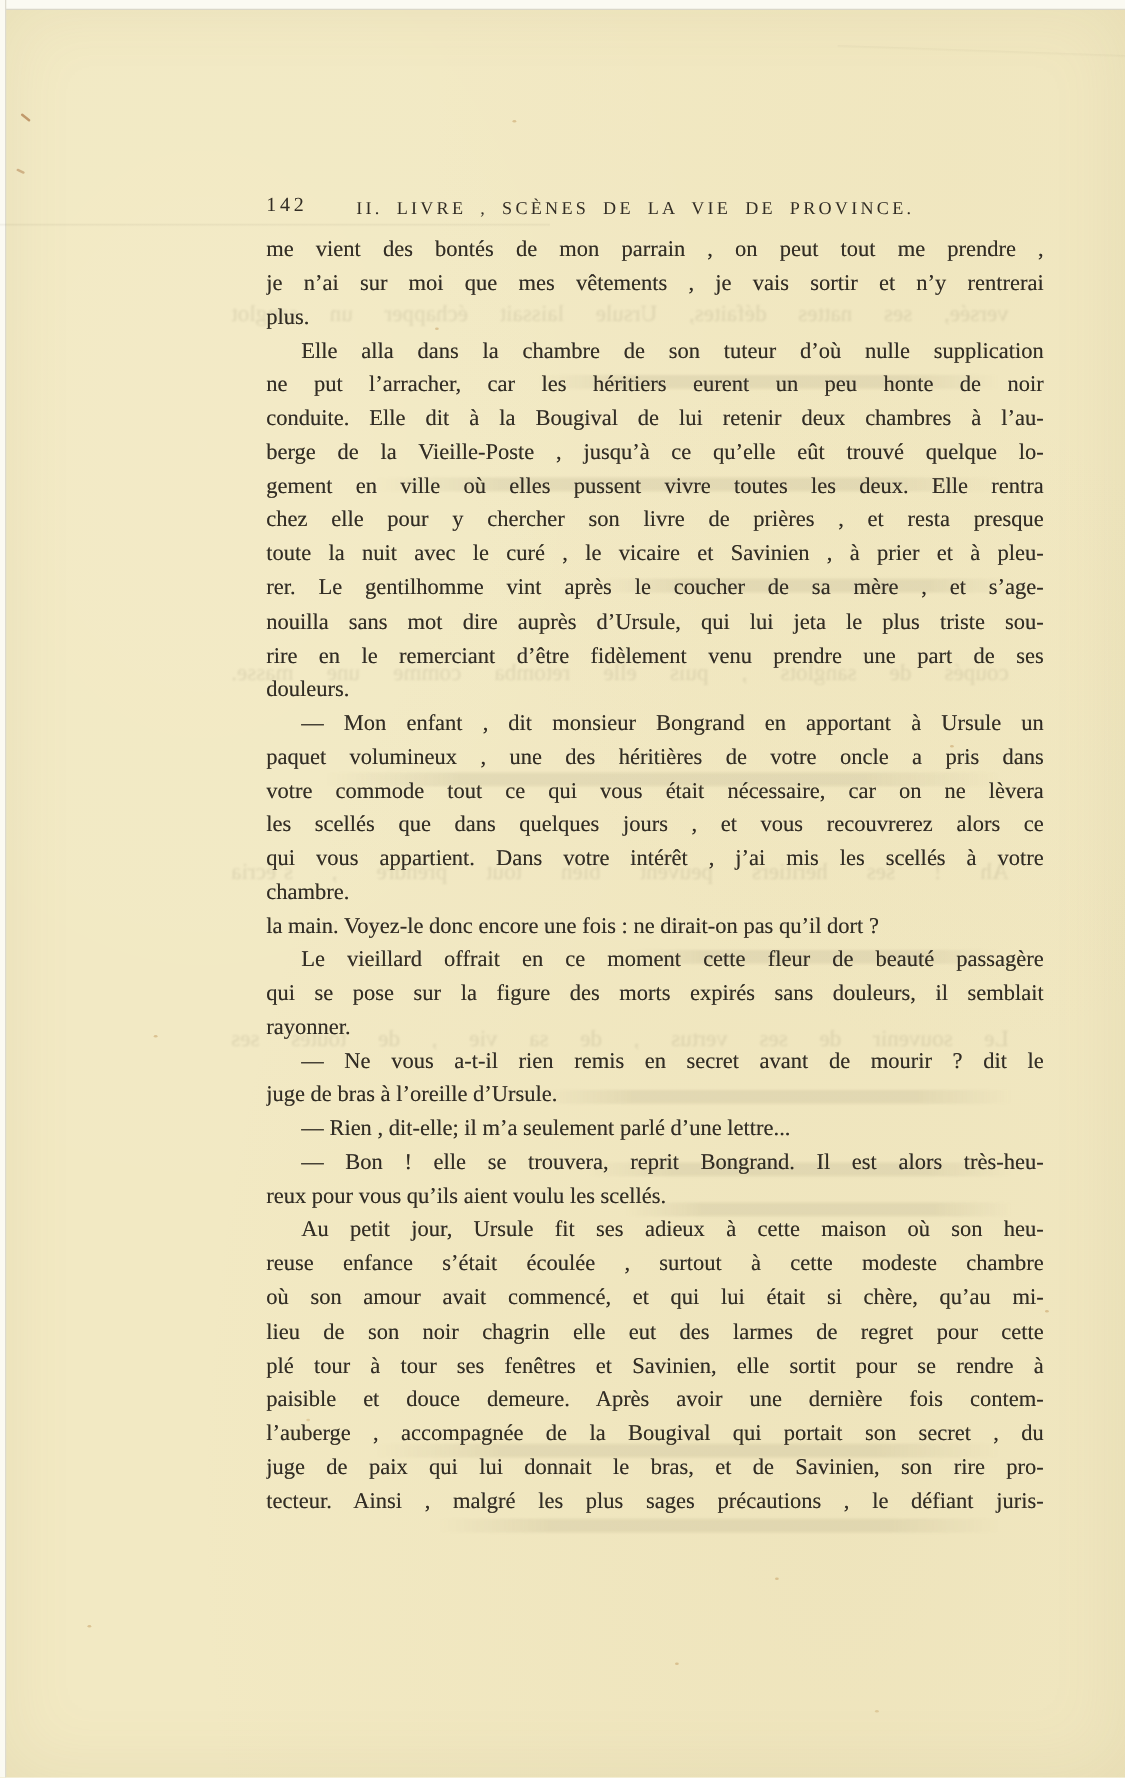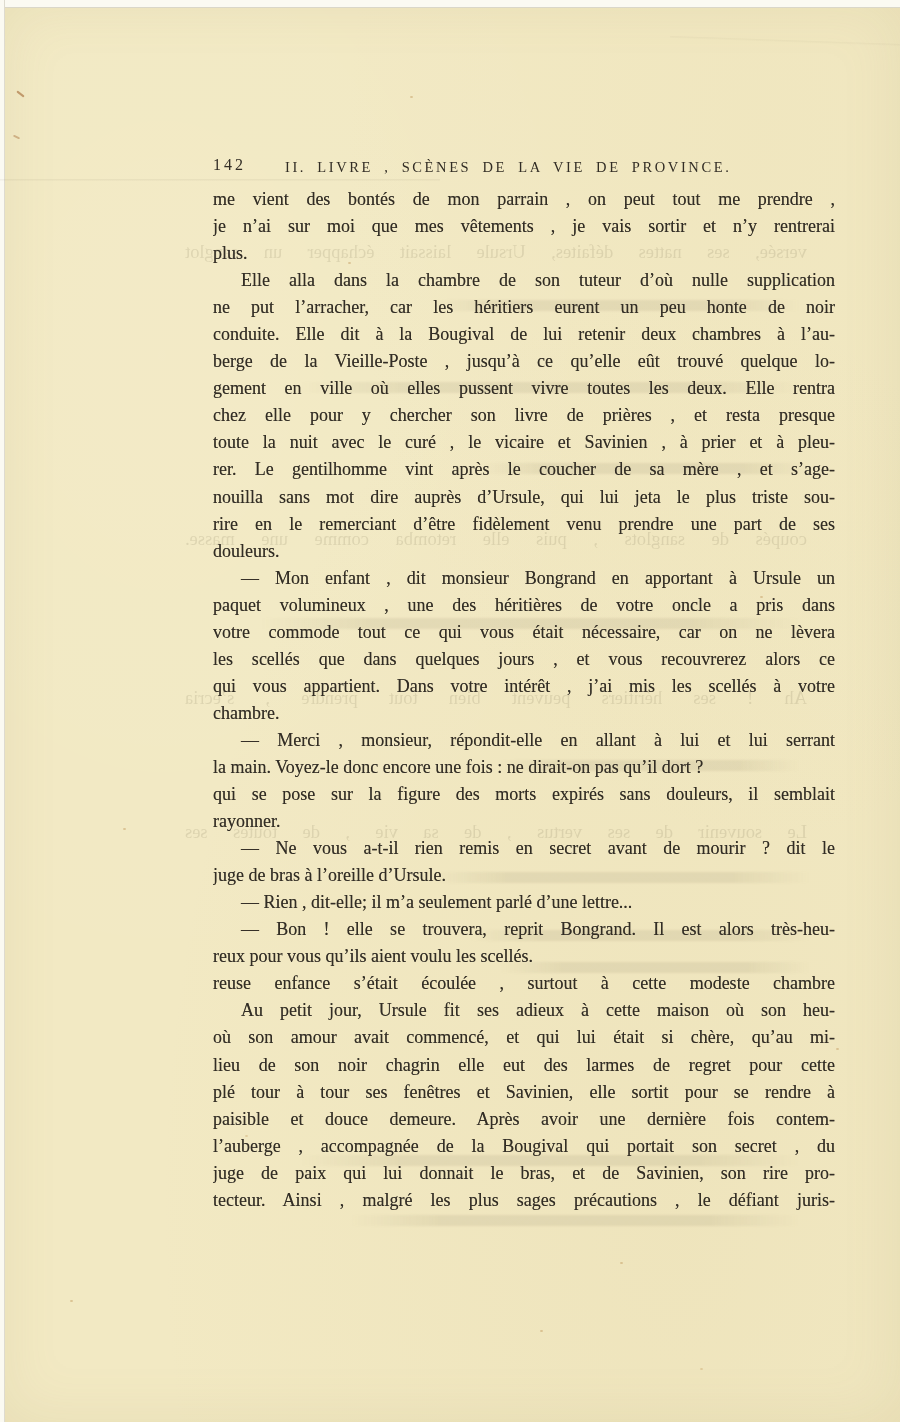--- a/index.html
+++ b/index.html
@@ -137,31 +137,31 @@
       <div class="line">rer. Le gentilhomme vint après le coucher de sa mère , et s’age-</div>
       <div class="line">nouilla sans mot dire auprès d’Ursule, qui lui jeta le plus triste sou-</div>
       <div class="line">rire en le remerciant d’être fidèlement venu prendre une part de ses</div>
       <div class="line para-end">douleurs.</div>
       <div class="line indent">— Mon enfant , dit monsieur Bongrand en apportant à Ursule un</div>
       <div class="line">paquet volumineux , une des héritières de votre oncle a pris dans</div>
       <div class="line">votre commode tout ce qui vous était nécessaire, car on ne lèvera</div>
       <div class="line">les scellés que dans quelques jours , et vous recouvrerez alors ce</div>
       <div class="line">qui vous appartient. Dans votre intérêt , j’ai mis les scellés à votre</div>
       <div class="line para-end">chambre.</div>
-      <div class="line indent">— Merci , monsieur, répondit-elle en allant à lui et lui serrant</div>
       <div class="line para-end">la main. Voyez-le donc encore une fois : ne dirait-on pas qu’il dort ?</div>
+      <div class="line indent">Le vieillard offrait en ce moment cette fleur de beauté passagère</div>
       <div class="line">qui se pose sur la figure des morts expirés sans douleurs, il semblait</div>
       <div class="line para-end">rayonner.</div>
       <div class="line indent">— Ne vous a-t-il rien remis en secret avant de mourir ? dit le</div>
       <div class="line para-end">juge de bras à l’oreille d’Ursule.</div>
       <div class="line indent para-end">— Rien , dit-elle; il m’a seulement parlé d’une lettre...</div>
       <div class="line indent">— Bon ! elle se trouvera, reprit Bongrand. Il est alors très-heu-</div>
       <div class="line para-end">reux pour vous qu’ils aient voulu les scellés.</div>
+      <div class="line indent">Au petit jour, Ursule fit ses adieux à cette maison où son heu-</div>
       <div class="line">reuse enfance s’était écoulée , surtout à cette modeste chambre</div>
-      <div class="line indent">Au petit jour, Ursule fit ses adieux à cette maison où son heu-</div>
       <div class="line">où son amour avait commencé, et qui lui était si chère, qu’au mi-</div>
       <div class="line">lieu de son noir chagrin elle eut des larmes de regret pour cette</div>
       <div class="line">plé tour à tour ses fenêtres et Savinien, elle sortit pour se rendre à</div>
       <div class="line">paisible et douce demeure. Après avoir une dernière fois contem-</div>
       <div class="line">l’auberge , accompagnée de la Bougival qui portait son secret , du</div>
       <div class="line">juge de paix qui lui donnait le bras, et de Savinien, son rire pro-</div>
       <div class="line">tecteur. Ainsi , malgré les plus sages précautions , le défiant juris-</div>
     </div>
 
 </div>

